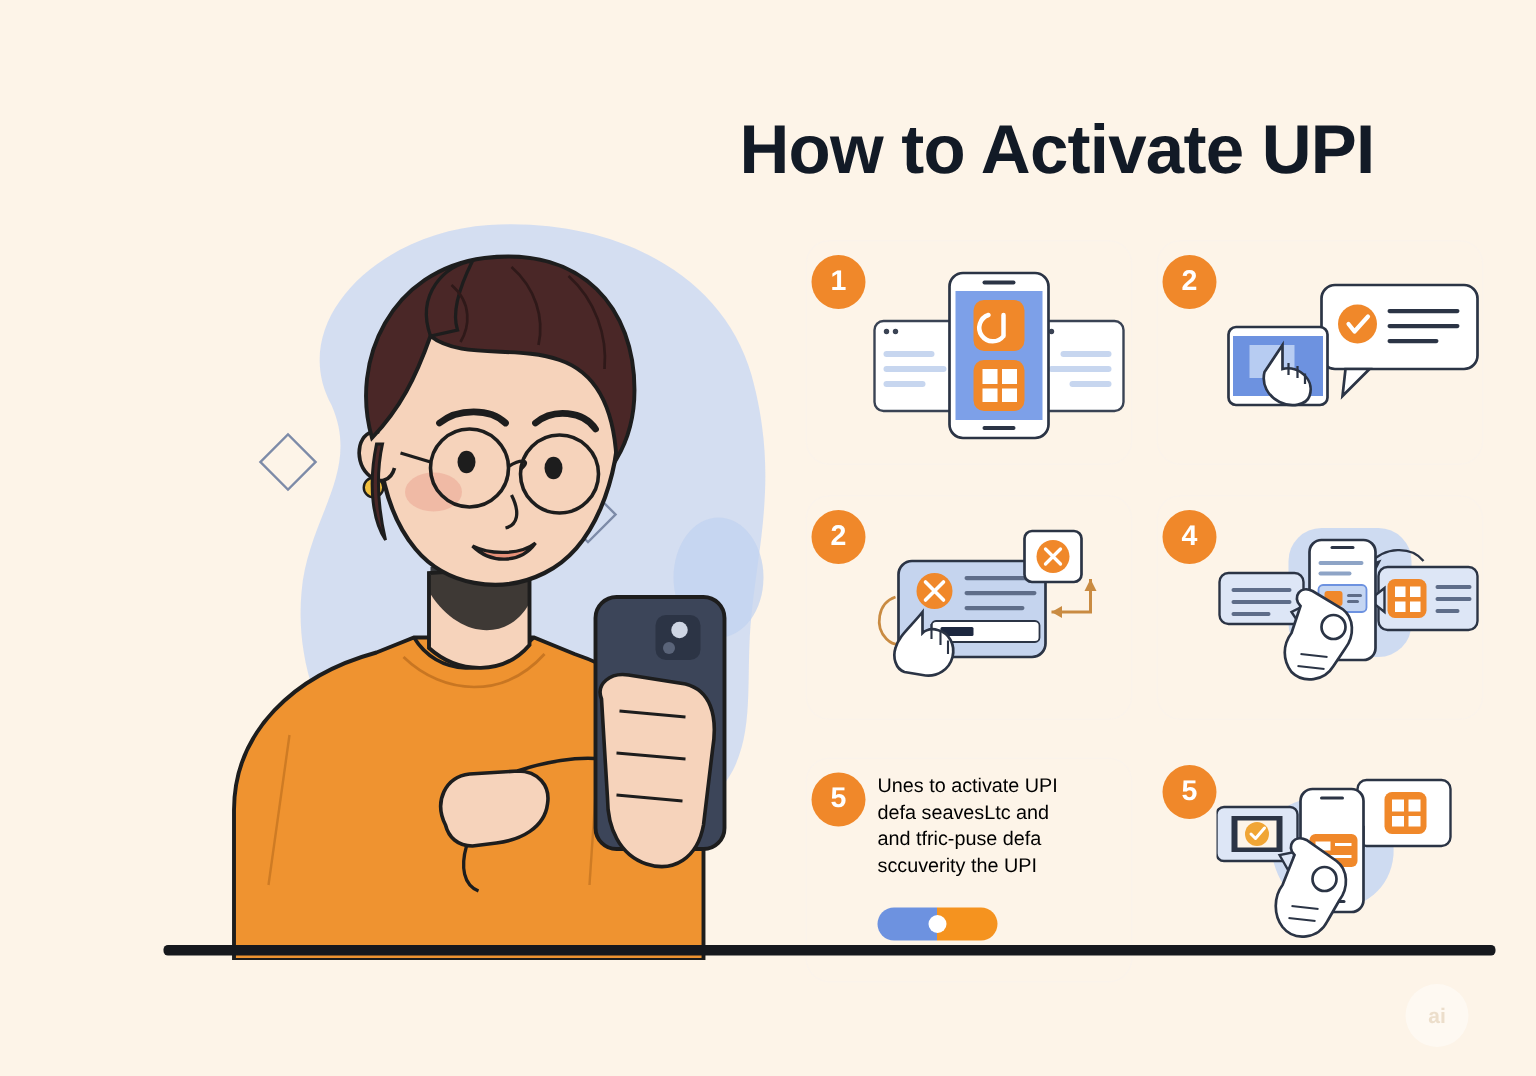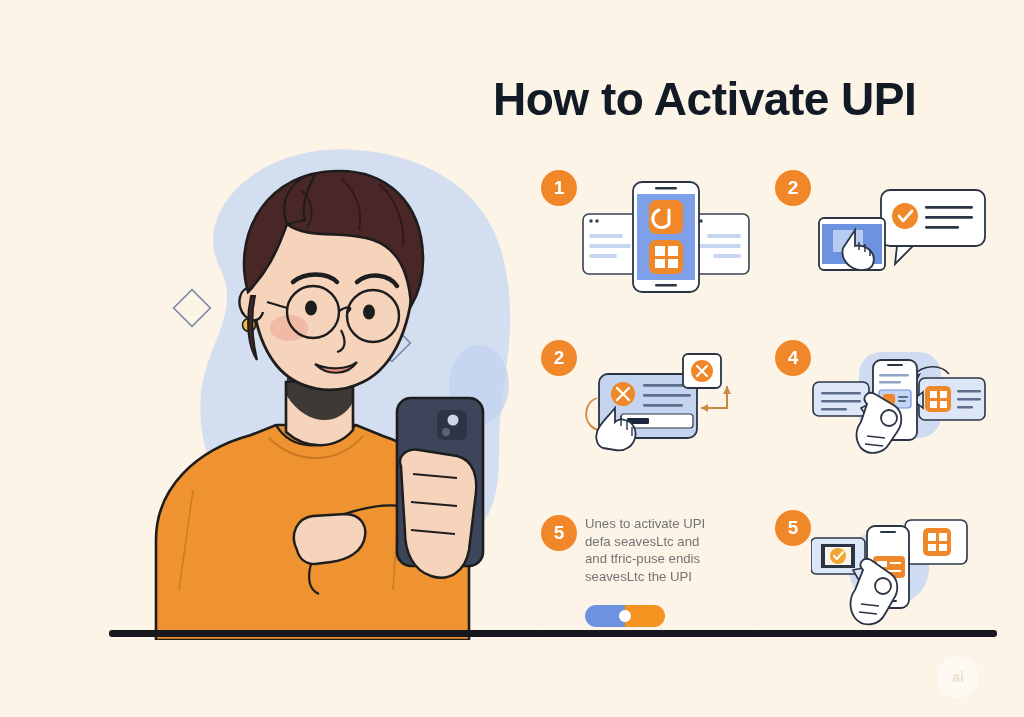--- a/index.html
+++ b/index.html
@@ -40,21 +40,21 @@
     display:flex; align-items:center; justify-content:center;
     z-index:4;
   }
   .art { position:absolute; left:40px; top:12px; width:178px; height:128px; }
 
   
   .steptext {
     position:absolute; left:48px; top:10px;
     width:168px;
     font-size:13.2px; line-height:17.5px;
-    color:#737373; font-weight:500;
+    color:#000000; font-weight:500;
   }
   .toggle {
     position:absolute; left:48px; top:100px;
     width:80px; height:22px; border-radius:11px;
     background:linear-gradient(to right,#6d92e0 0%,#6d92e0 50%,#f5931f 50%,#f5931f 100%);
   }
   .toggle .knob {
     position:absolute; left:34px; top:5px;
     width:12px; height:12px; border-radius:50%; background:#ffffff;
   }
@@ -292,22 +292,22 @@
         </svg>
       </div>
     </div>
 
     <div class="step" style="left:0px; top:345px;">
       <div class="card"></div>
       <div class="badge">5</div>
       <div class="steptext">
         <div>Unes to activate UPI</div>
         <div>defa seavesLtc and</div>
-        <div>and tfric-puse endis</div>
-        <div>seavesLtc the UPI</div>
+        <div>and tfric-puse defa</div>
+        <div>sccuverity the UPI</div>
       </div>
       <div class="toggle">
         <div class="knob"></div>
       </div>
     </div>
 
     <div class="step" style="left:234px; top:340px;">
       <div class="badge">5</div>
       <div class="art">
         <svg viewBox="0 0 178 128" width="178" height="128">

